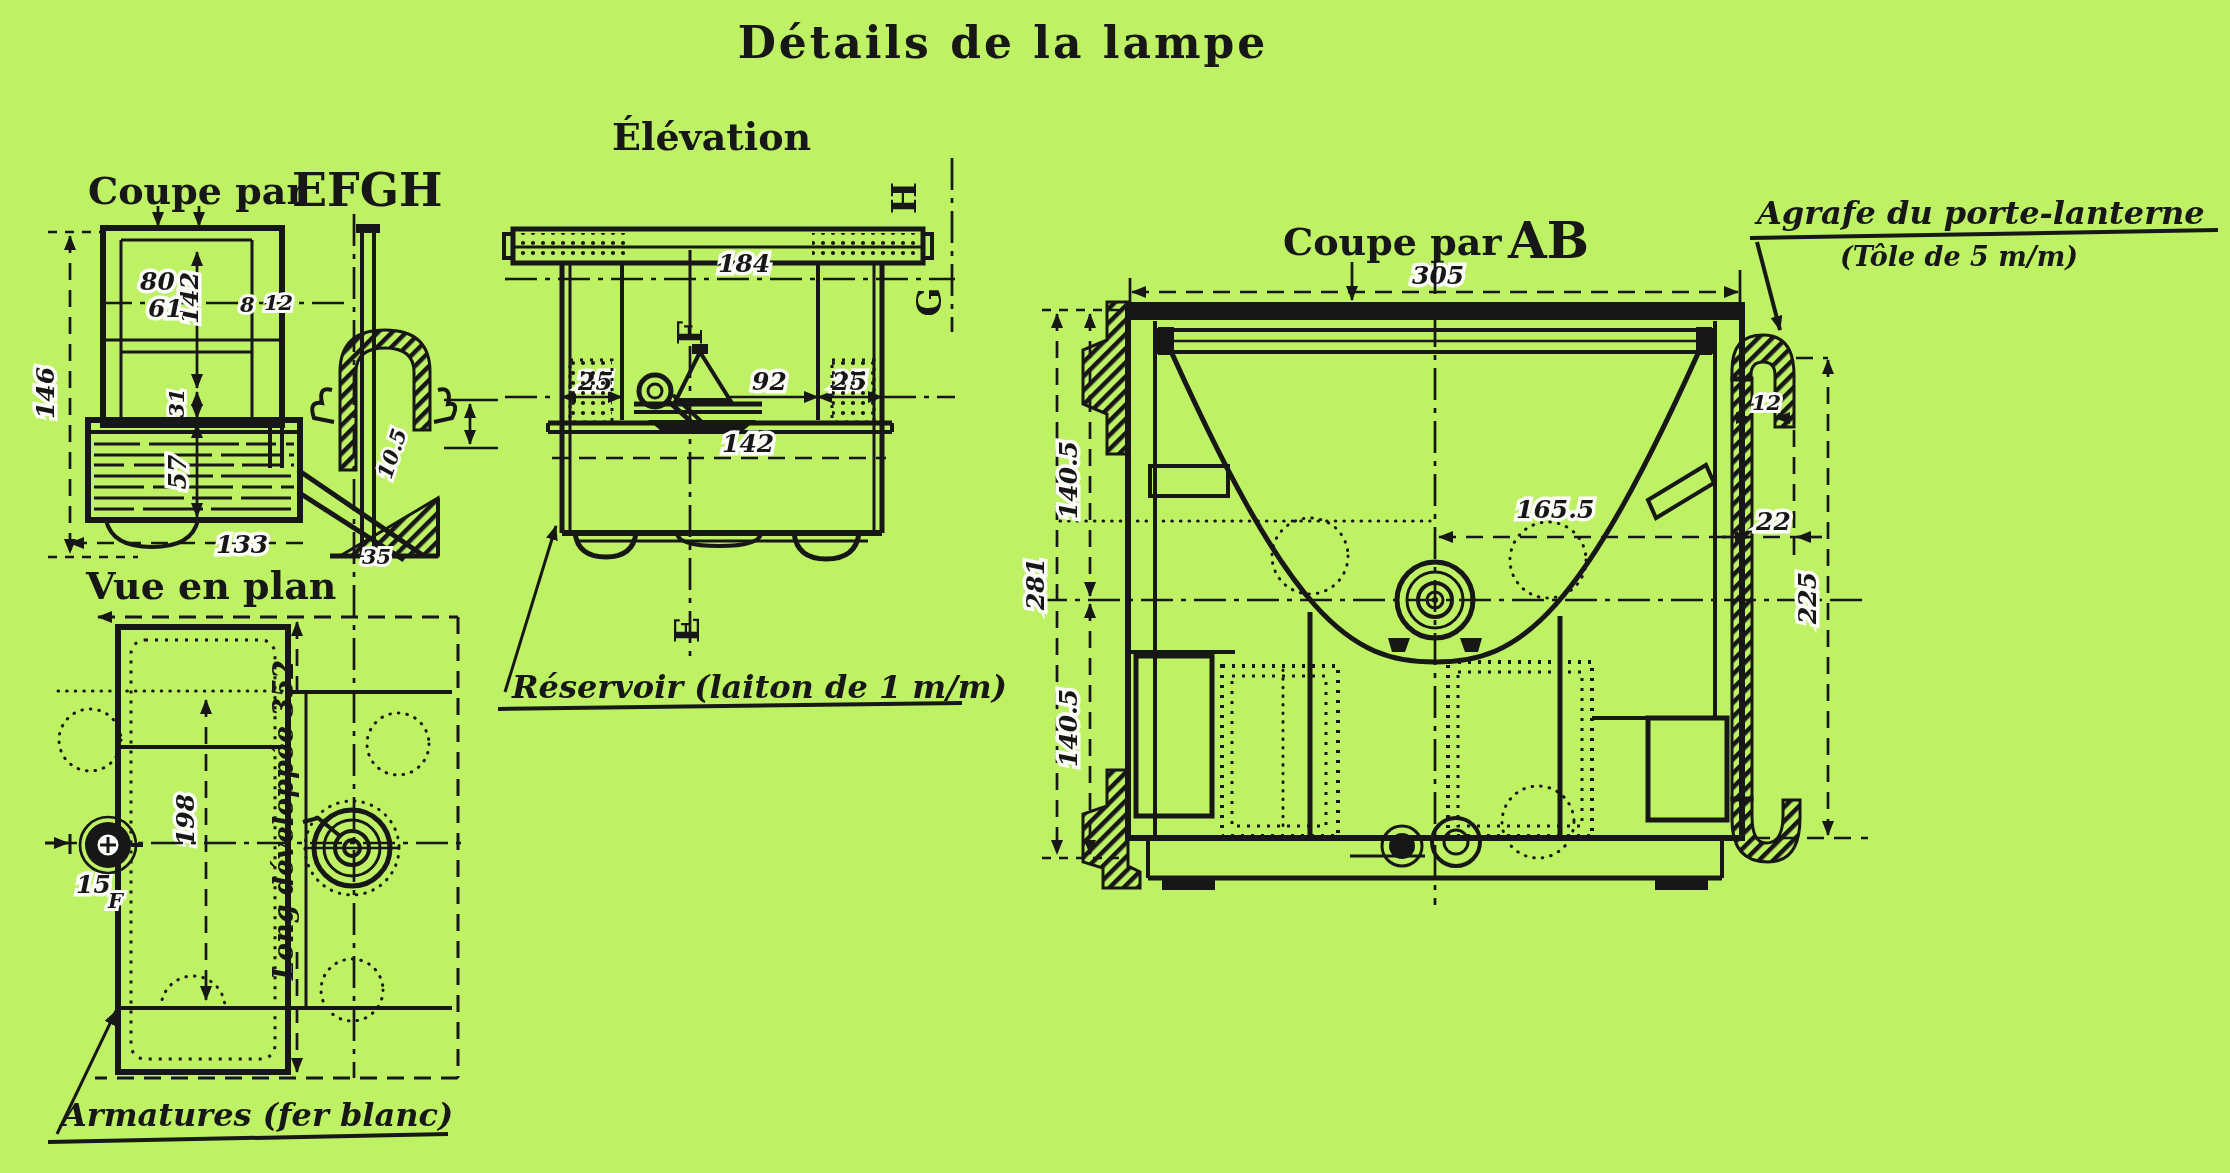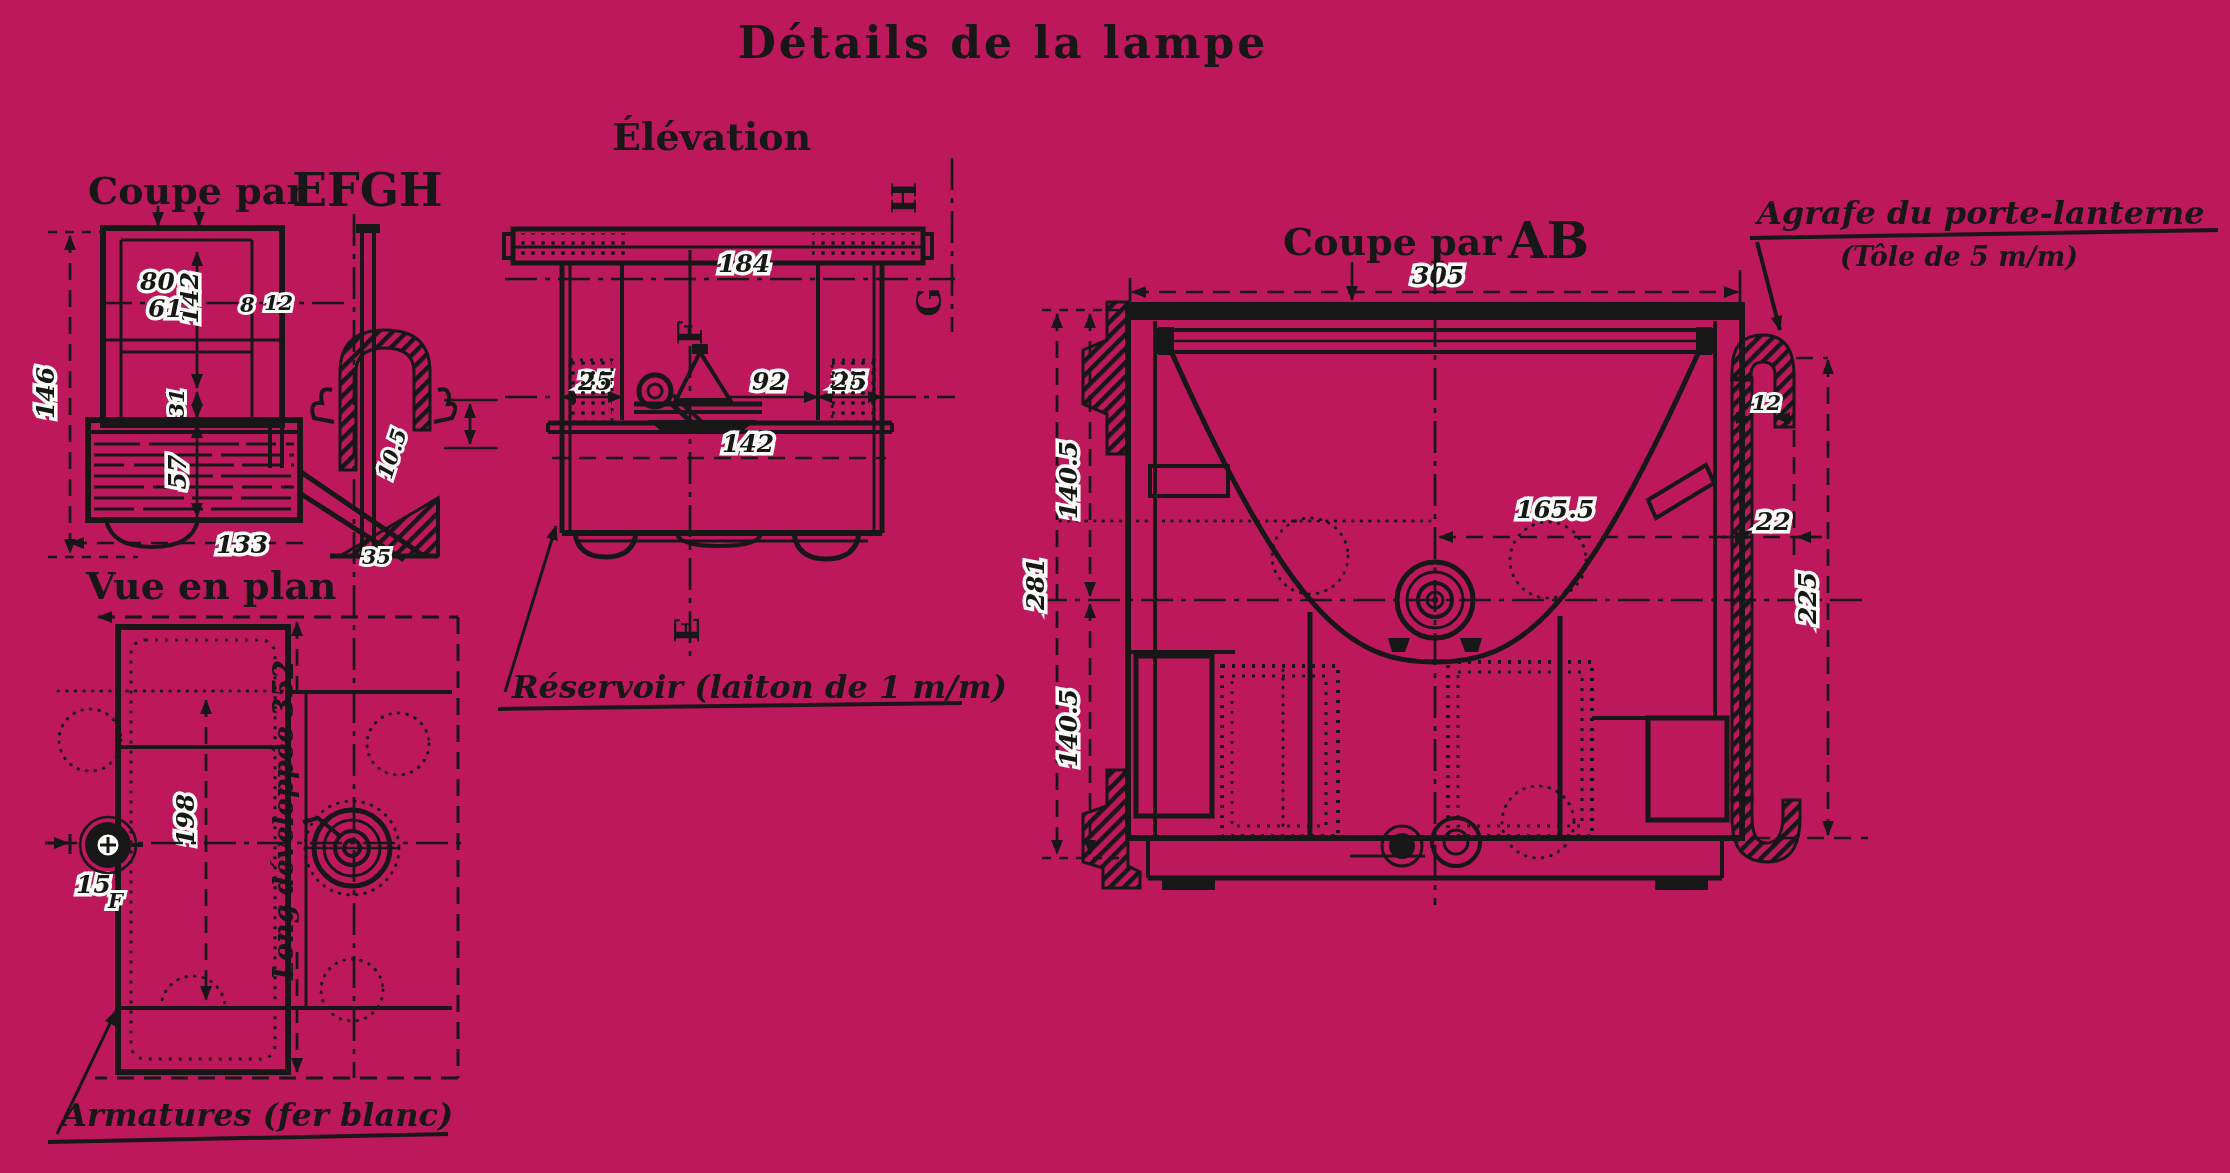--- a/index.html
+++ b/index.html
@@ -1,16 +1,16 @@
 <!DOCTYPE html>
 <html><head>
 <meta charset="utf-8">
 <style>
   html,body{margin:0;padding:0;background:#fbfbf8;}
-  #page{position:relative;width:2230px;height:1173px;background:#be185d;overflow:hidden;
+  #page{position:relative;width:2230px;height:1173px;background:#bef264;overflow:hidden;
         font-family:"DejaVu Serif",serif;text-decoration:underline;}
   svg{display:block}
   .ln{stroke:#171717;fill:none;stroke-linecap:butt}.w6{stroke-width:6}.w5{stroke-width:5}.w4{stroke-width:4}.w3{stroke-width:3}.w2{stroke-width:2.7}
   .dash{stroke-dasharray:17 10}
   .dsh2{stroke-dasharray:9 8}
   .dd{stroke-dasharray:32 8 5 8}
   .dotl{stroke-dasharray:0.6 8;stroke-linecap:round}
   .dotb{stroke-dasharray:3 7}
   .fillk{fill:#171717;stroke:none}
   .hatchf{fill:url(#hatch);stroke:#171717;stroke-width:3}

